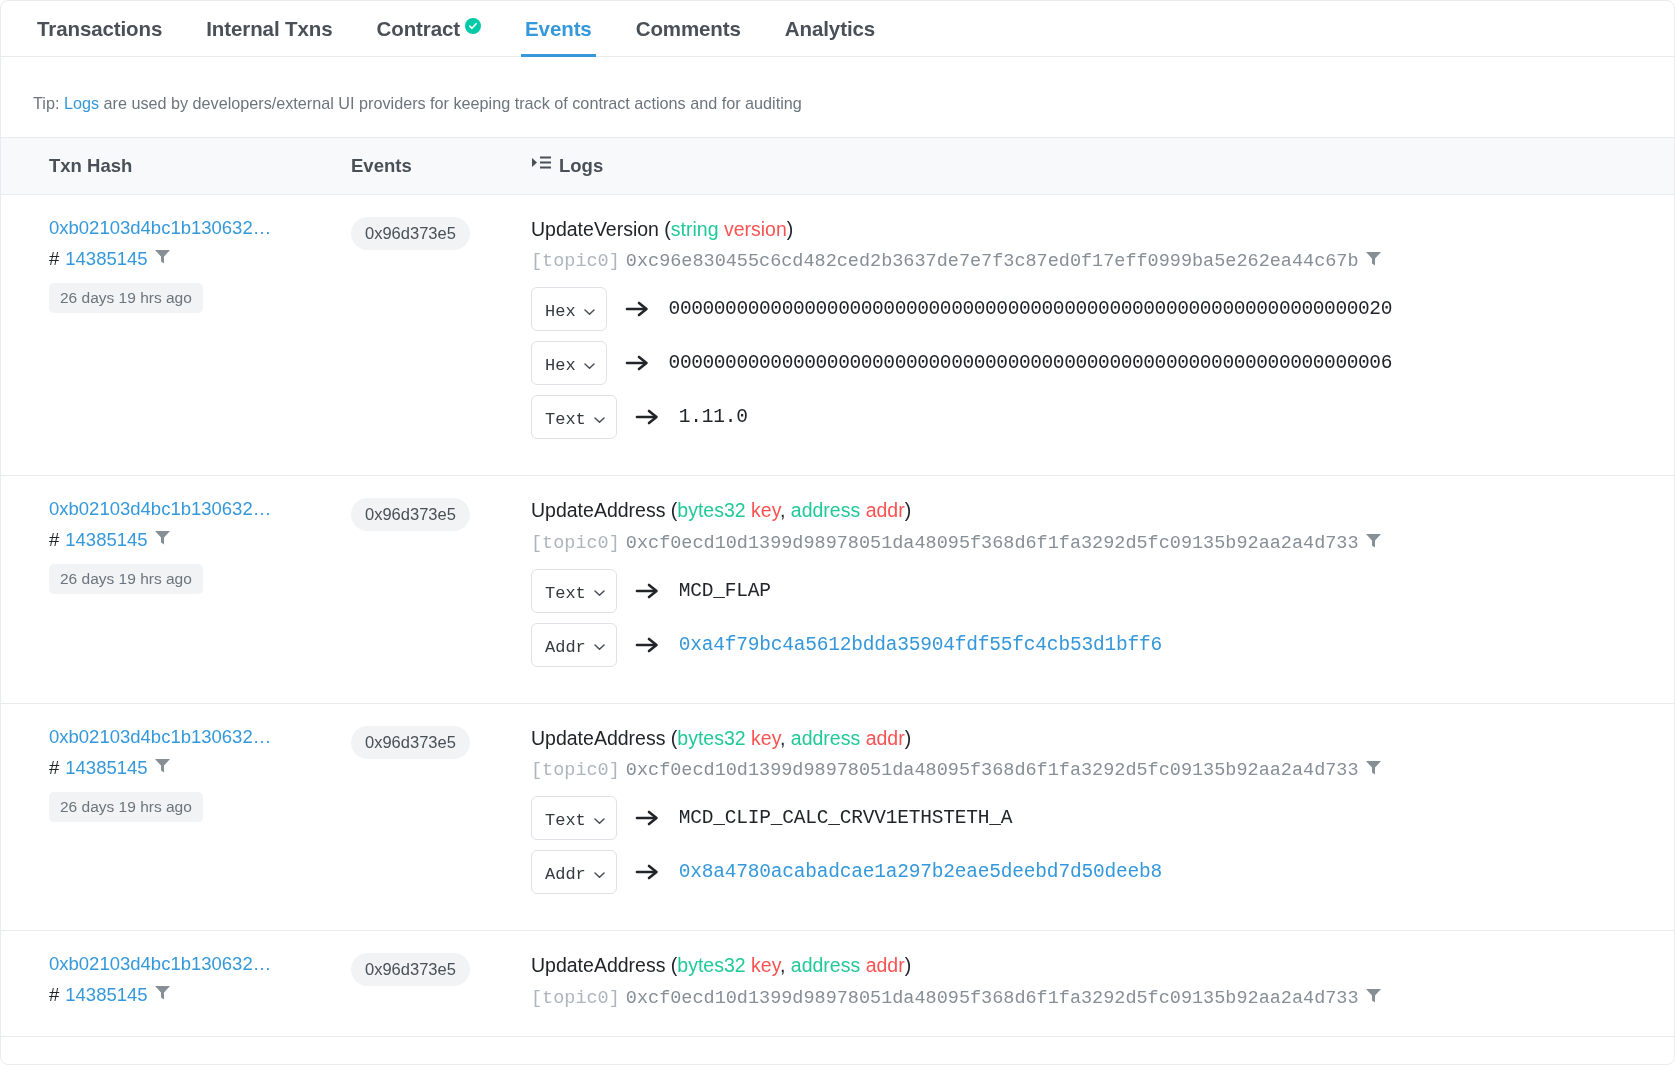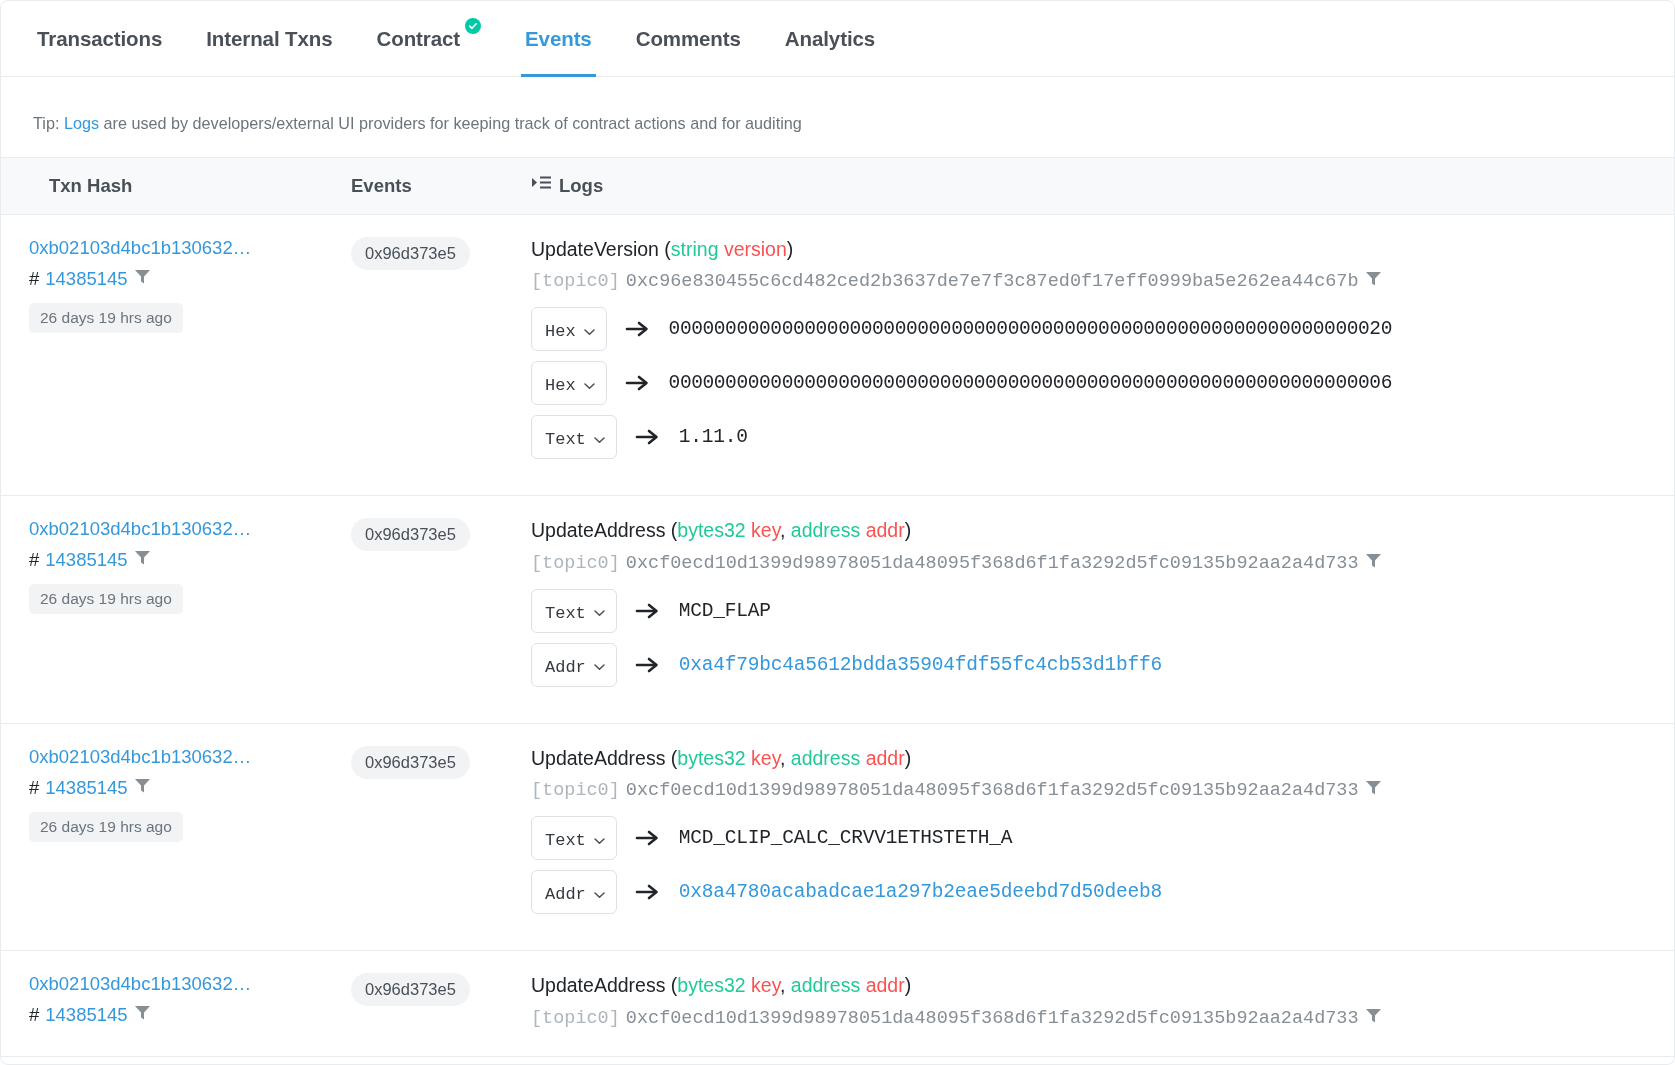--- a/index.html
+++ b/index.html
@@ -21,21 +21,21 @@
     border-radius: 8px;
     overflow: hidden;
   }
   
   .tabbar {
     display: flex;
     align-items: stretch;
     gap: 0px;
     padding: 0 14px;
     border-bottom: 1px solid #e9ecef;
-    height: 76px;
+    height: 56px;
   }
   .tab {
     position: relative;
     display: flex;
     align-items: center;
     padding: 0 22px;
     font-size: 20.5px;
     font-weight: 700;
     color: #495057;
     white-space: nowrap;
@@ -100,21 +100,21 @@
     padding: 16px 10px 16px 0;
     vertical-align: middle;
   }
   th.col-hash   { width: 350px; padding-left: 48px !important; }
   th.col-method { width: 180px; }
   th.col-logs   { width: auto; }
   .logs-th-inner { display:flex; align-items:center; gap:7px; }
 
   tbody tr { border-bottom: 1px solid #e9ecef; }
   tbody td { vertical-align: top; padding: 22px 10px 26px 0; }
-  td.c-hash { padding-left: 28px; }
+  td.c-hash { padding-left: 48px; }
 
   .txhash {
     display: block;
     font-size: 18.5px;
     color: #3498db;
     text-decoration: none;
     white-space: nowrap;
     overflow: hidden;
   }
   .blockline {

